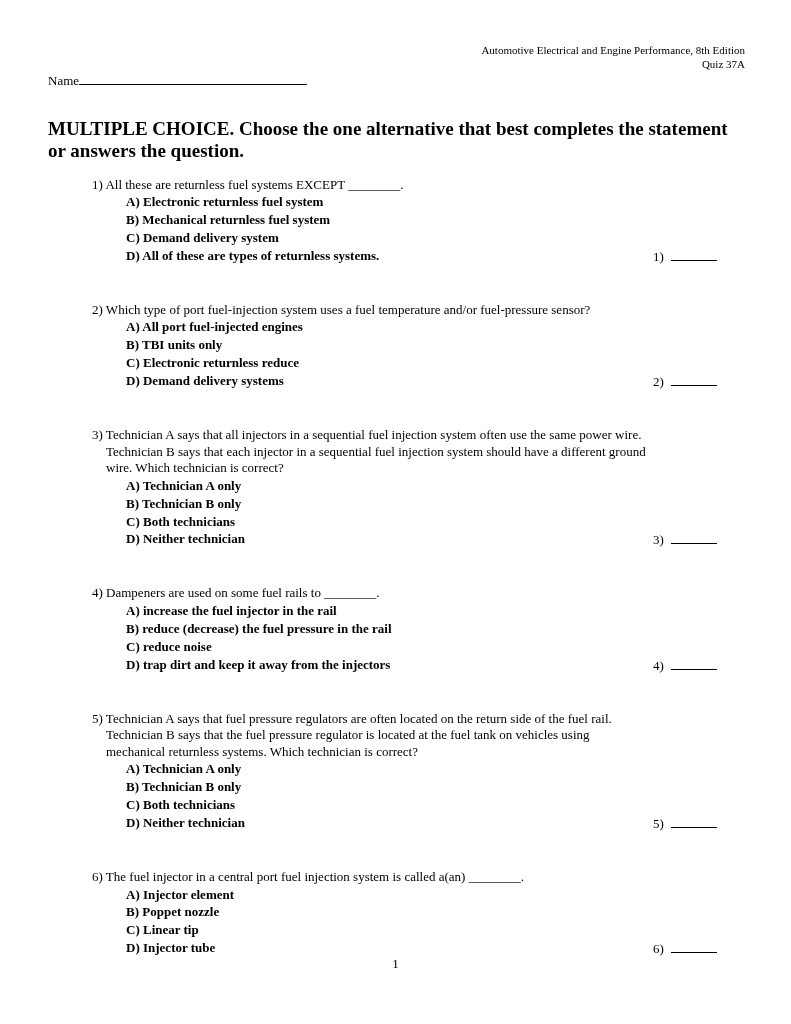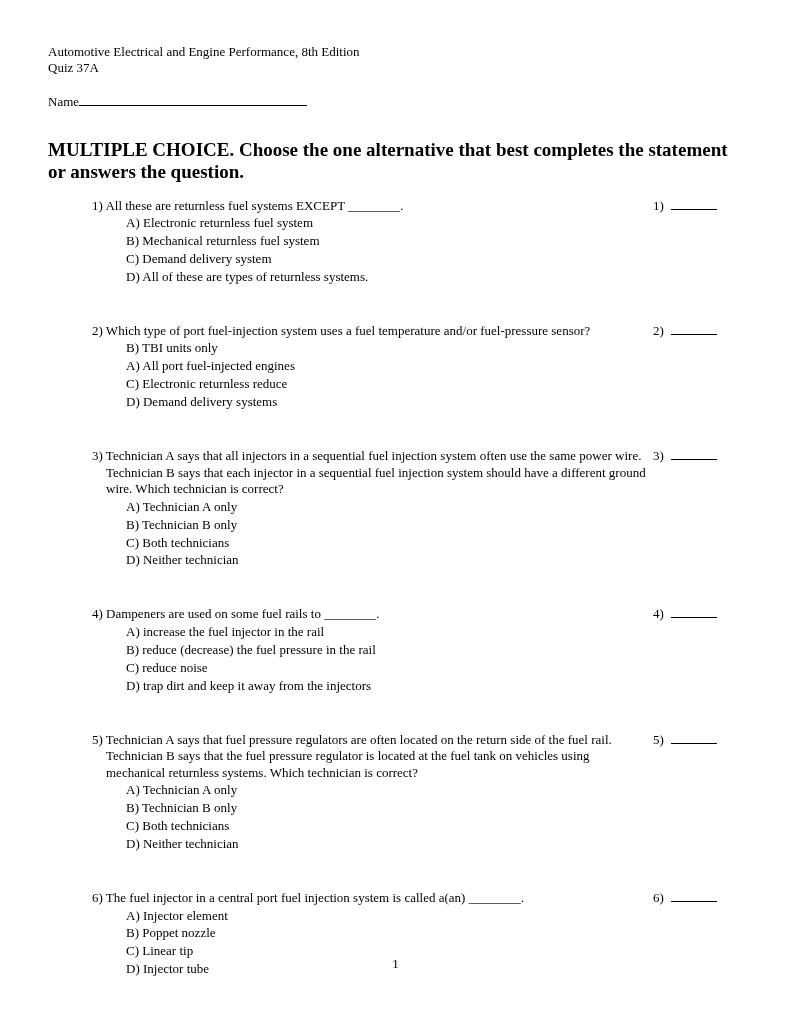--- a/index.html
+++ b/index.html
@@ -8,50 +8,50 @@
     width:791px; height:1024px;
     font-family:"Liberation Serif", serif;
     color:#000;
     font-size:13px;
   }
   .page {
     position:relative;
     width:791px; height:1024px;
     padding:44px 46px 0 48px;
   }
-  .doc-title, .quiz-id { font-size:13px; line-height:1.25; }
-  .name-row { margin-top:16px; }
+  .doc-title, .quiz-id { font-size:11px; line-height:1.25;text-align:right; }
+  .name-row { }
   .name-line {
     display:inline-block;
     width:228px; height:13px;
     border-bottom:1px solid #000;
     vertical-align:baseline;
   }
   .mc-heading {
     margin-top:29px;
     font-weight:bold;
     font-size:19px;
   }
   .questions { margin-top:15px; }
   .question {
     display:flex;
-    align-items:flex-start;
+    align-items:flex-end;
     margin-bottom:37px;
   }
   .q-left {
     flex:1;
     max-width:600px;
     padding-left:44px;
   }
   .q-text {
     padding-left:14px;
     text-indent:-14px;
     line-height:1.28;
   }
-  .q-options { padding-left:34px; }
+  .q-options { padding-left:34px;font-weight:bold; }
   .q-option { line-height:1.3; margin-top:1px; }
   .q-ans {
     flex:0 0 92px;
     margin-left:6px;
     white-space:nowrap;
     padding-top:0;
   }
   .ans-blank {
     display:inline-block;
     width:46px; height:12px;
@@ -95,22 +95,22 @@
       </div>
       <div class="q-ans">
         <span>1)</span><span class="ans-blank"></span>
       </div>
     </div>
 
     <div class="question">
       <div class="q-left">
         <div class="q-text"><span>2)</span> <span>Which type of port fuel-injection system uses a fuel temperature and/or fuel-pressure sensor?</span></div>
         <div class="q-options">
+          <div class="q-option">A) All port fuel-injected engines</div>
           <div class="q-option">B) TBI units only</div>
-          <div class="q-option">A) All port fuel-injected engines</div>
           <div class="q-option">C) Electronic returnless reduce</div>
           <div class="q-option">D) Demand delivery systems</div>
         </div>
       </div>
       <div class="q-ans">
         <span>2)</span><span class="ans-blank"></span>
       </div>
     </div>
 
     <div class="question">

